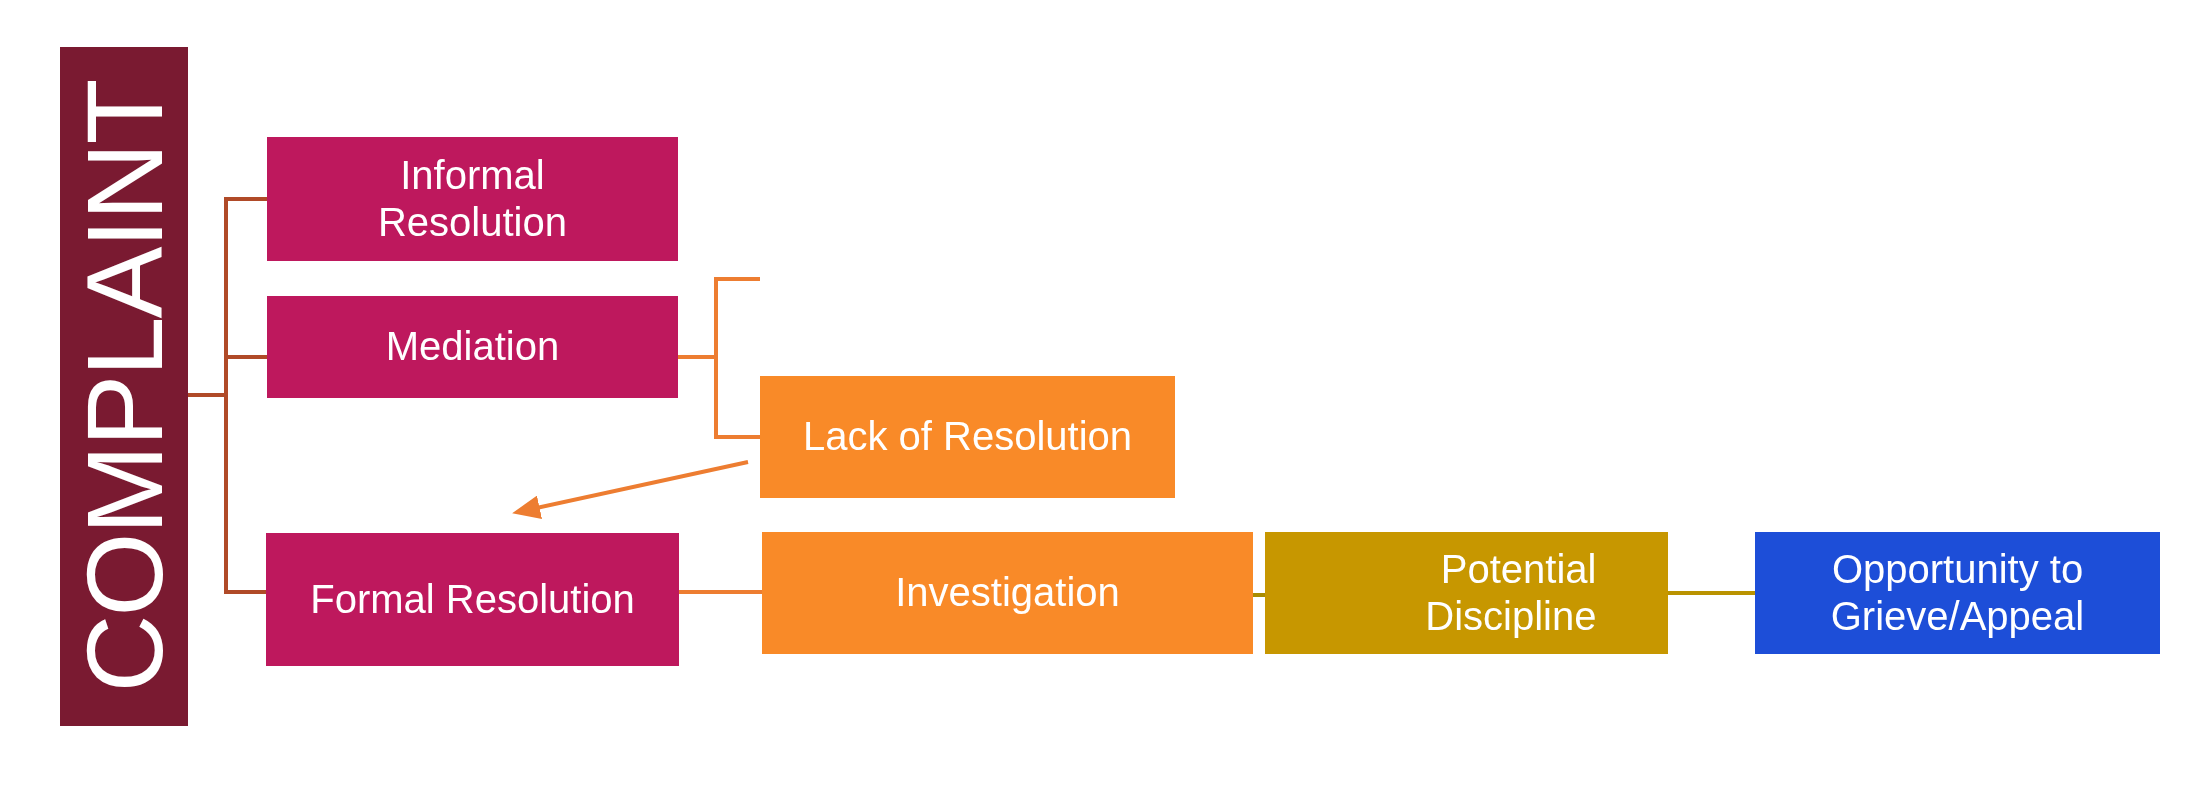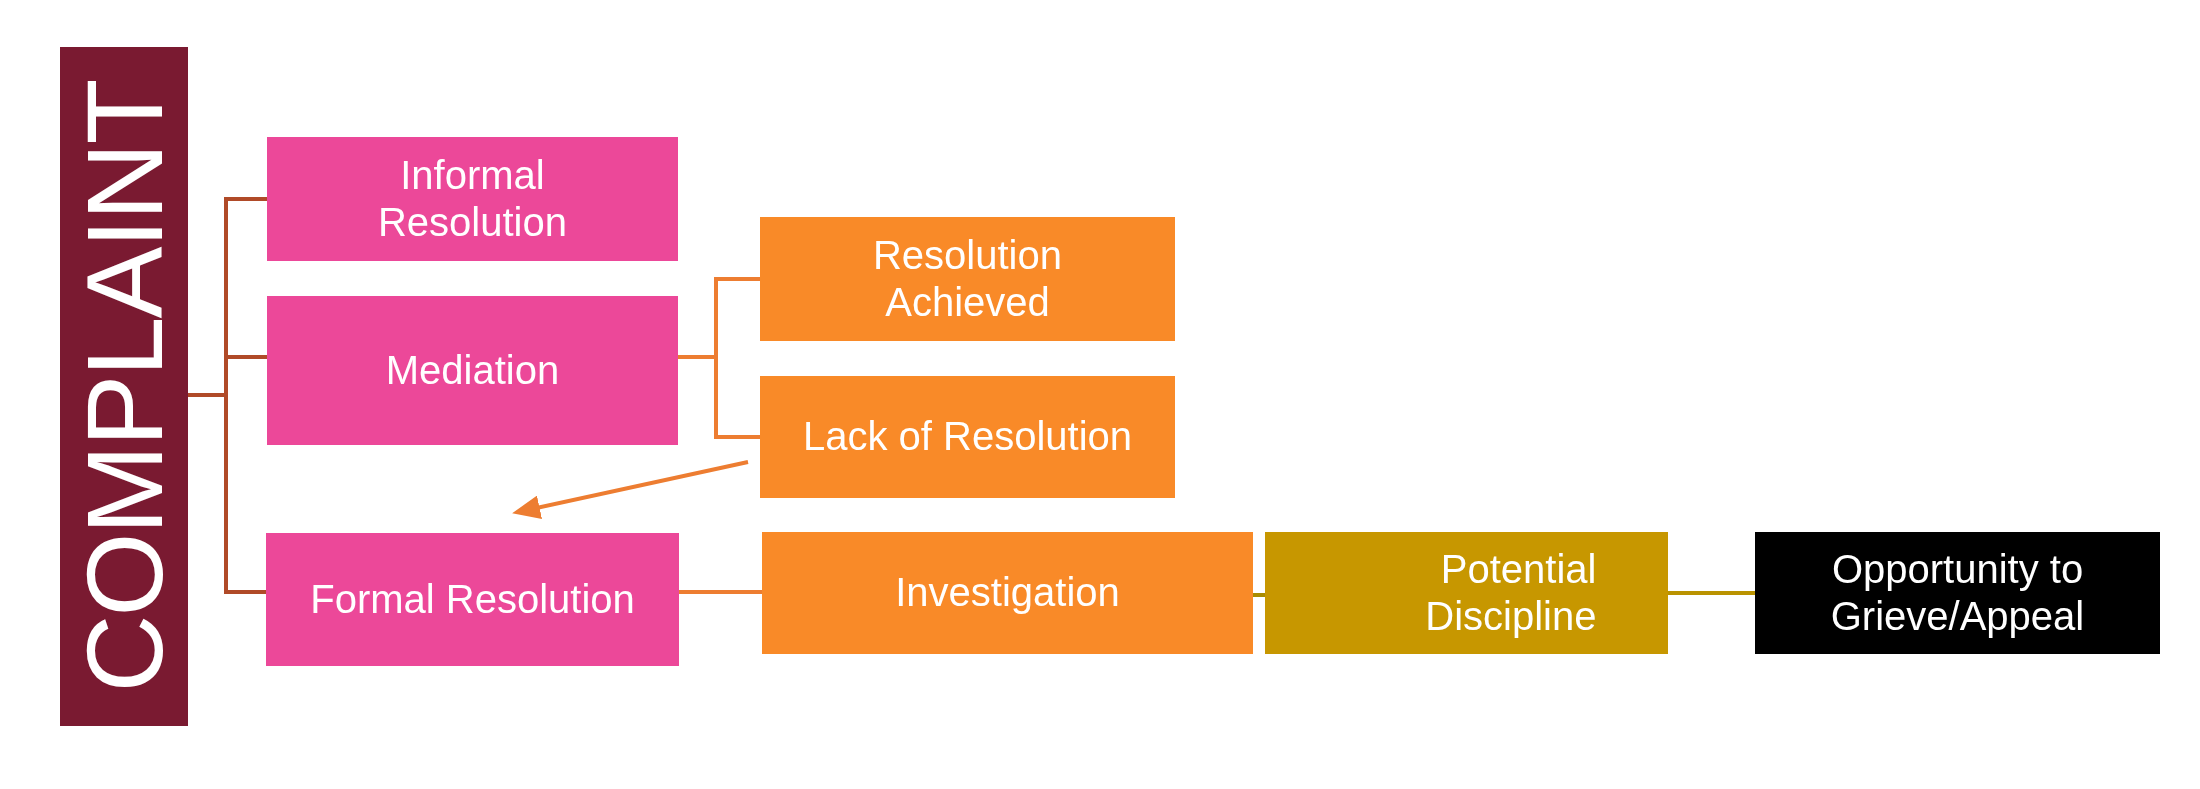--- a/index.html
+++ b/index.html
@@ -22,28 +22,28 @@
     display: flex;
     align-items: center;
     justify-content: center;
     text-align: center;
     color: #FFFFFF;
     font-size: 40px;
     line-height: 1.18;
   }
   .node .lbl { display: inline-block; }
 
-  .rust      { background: #ec4899; }
+  .rust      { background: #be185d; }
   .orange    { background: #F98A28; }
   .gold      { background: #C79700; }
-  .lightgold { background: #000000; }
+  .lightgold { background: #1d4ed8; }
 
   #node-informal     { left: 267px;  top: 137px; width: 411px; height: 124px; }
   #node-informal .lbl { max-width: 260px; }
-  #node-mediation    { left: 267px;  top: 296px; width: 411px; height: 149px; }
+  #node-mediation    { left: 267px;  top: 296px; width: 411px; height: 102px; }
   #node-resachieved  { left: 760px;  top: 217px; width: 415px; height: 124px; }
   #node-resachieved .lbl { max-width: 260px; }
   #node-lackres      { left: 760px;  top: 376px; width: 415px; height: 122px; }
   #node-formal       { left: 266px;  top: 533px; width: 413px; height: 133px; }
   #node-investigation{ left: 762px;  top: 532px; width: 491px; height: 122px; }
   #node-potential    { left: 1265px; top: 532px; width: 403px; height: 122px; }
   #node-potential .lbl { max-width: 260px; text-align: right; }
   #node-opportunity  { left: 1755px; top: 532px; width: 405px; height: 122px; }
   #node-opportunity .lbl { max-width: 310px; }
 
@@ -131,23 +131,20 @@
   </svg>
 
   <div class="node rust" id="node-informal">
     <span class="lbl">Informal Resolution</span>
   </div>
 
   <div class="node rust" id="node-mediation">
     <span class="lbl">Mediation</span>
   </div>
 
-  <div class="node orange" id="node-resachieved">
-    <span class="lbl">Resolution Achieved</span>
-  </div>
 
   <div class="node orange" id="node-lackres">
     <span class="lbl">Lack of Resolution</span>
   </div>
 
   <div class="node rust" id="node-formal">
     <span class="lbl">Formal Resolution</span>
   </div>
 
   <div class="node orange" id="node-investigation">

